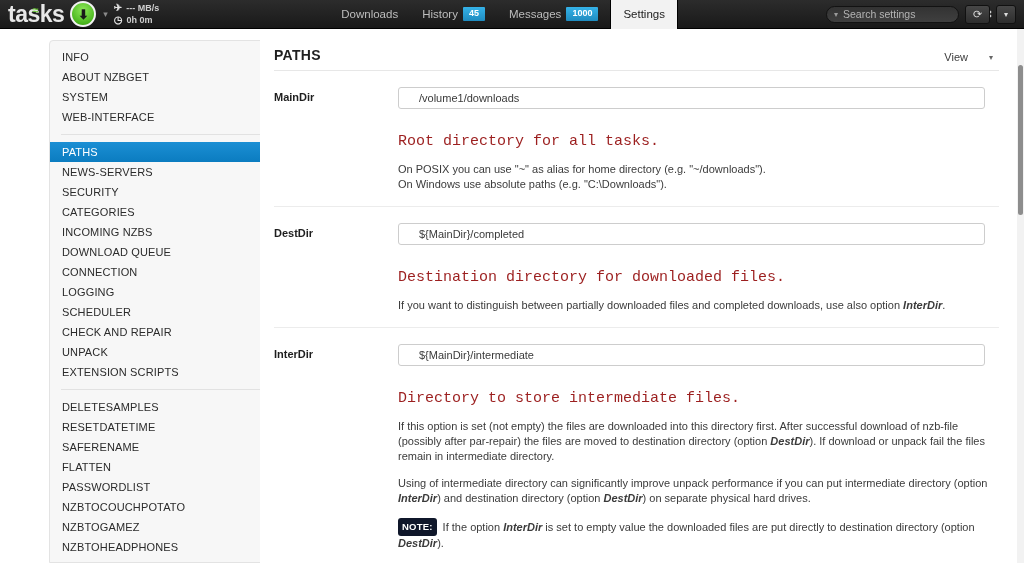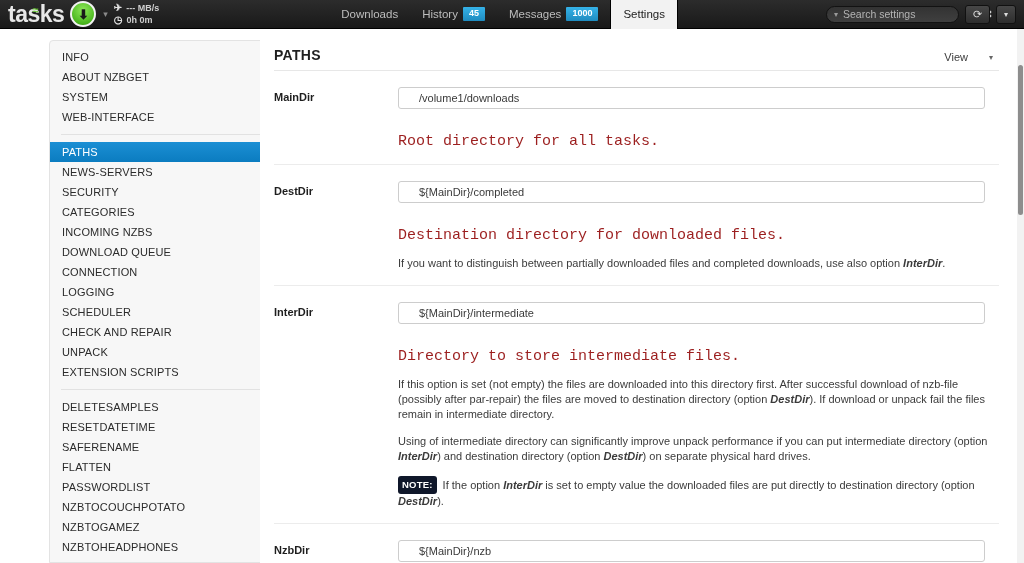--- a/index.html
+++ b/index.html
@@ -360,20 +360,21 @@
       <span>View</span>
       <span class="caret">▾</span>
     </div>
   </div>
   <div id="options-container">
       <div class="opt-row">
         <div class="opt-label">MainDir</div>
         <div class="opt-body">
           <input class="opt-input" type="text" value="/volume1/downloads" style="">
           <div class="opt-desc">Root directory for all tasks.</div>
+          <div class="opt-para">On POSIX you can use "~" as alias for home directory (e.g. "~/downloads").<br>On Windows use absolute paths (e.g. "C:\Downloads").</div>
         </div>
       </div>
       <div class="opt-row">
         <div class="opt-label">DestDir</div>
         <div class="opt-body">
           <input class="opt-input" type="text" value="${MainDir}/completed" style="">
           <div class="opt-desc">Destination directory for downloaded files.</div>
           <div class="opt-para">If you want to distinguish between partially downloaded files and completed downloads, use also option <b>InterDir</b>.</div>
         </div>
       </div>

